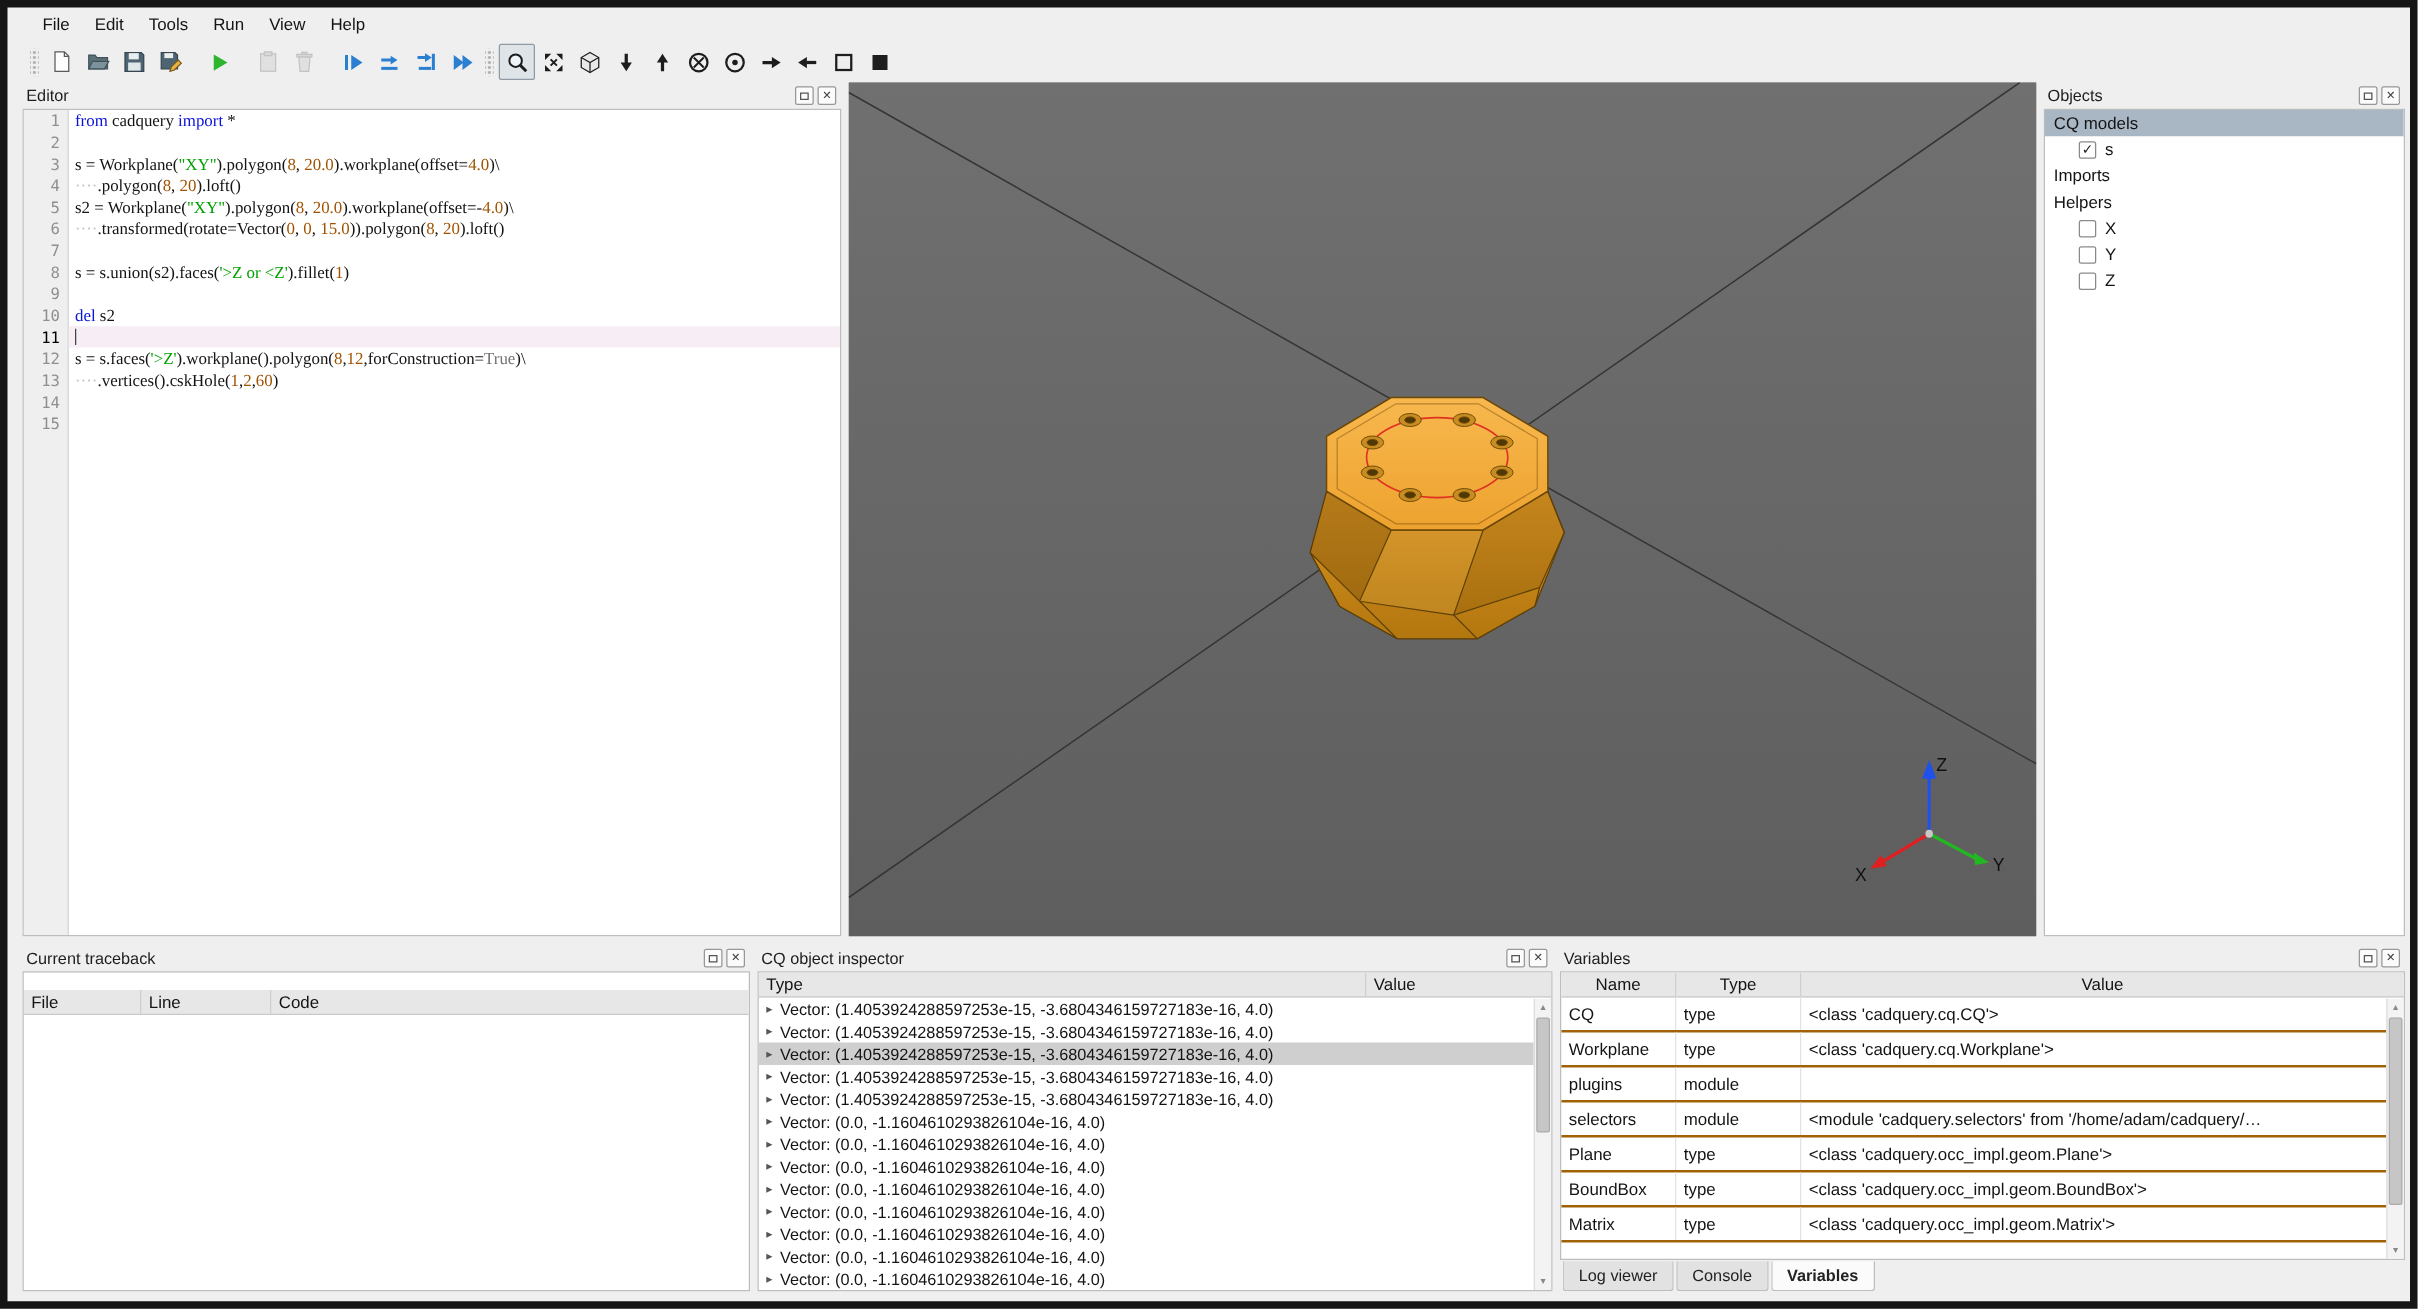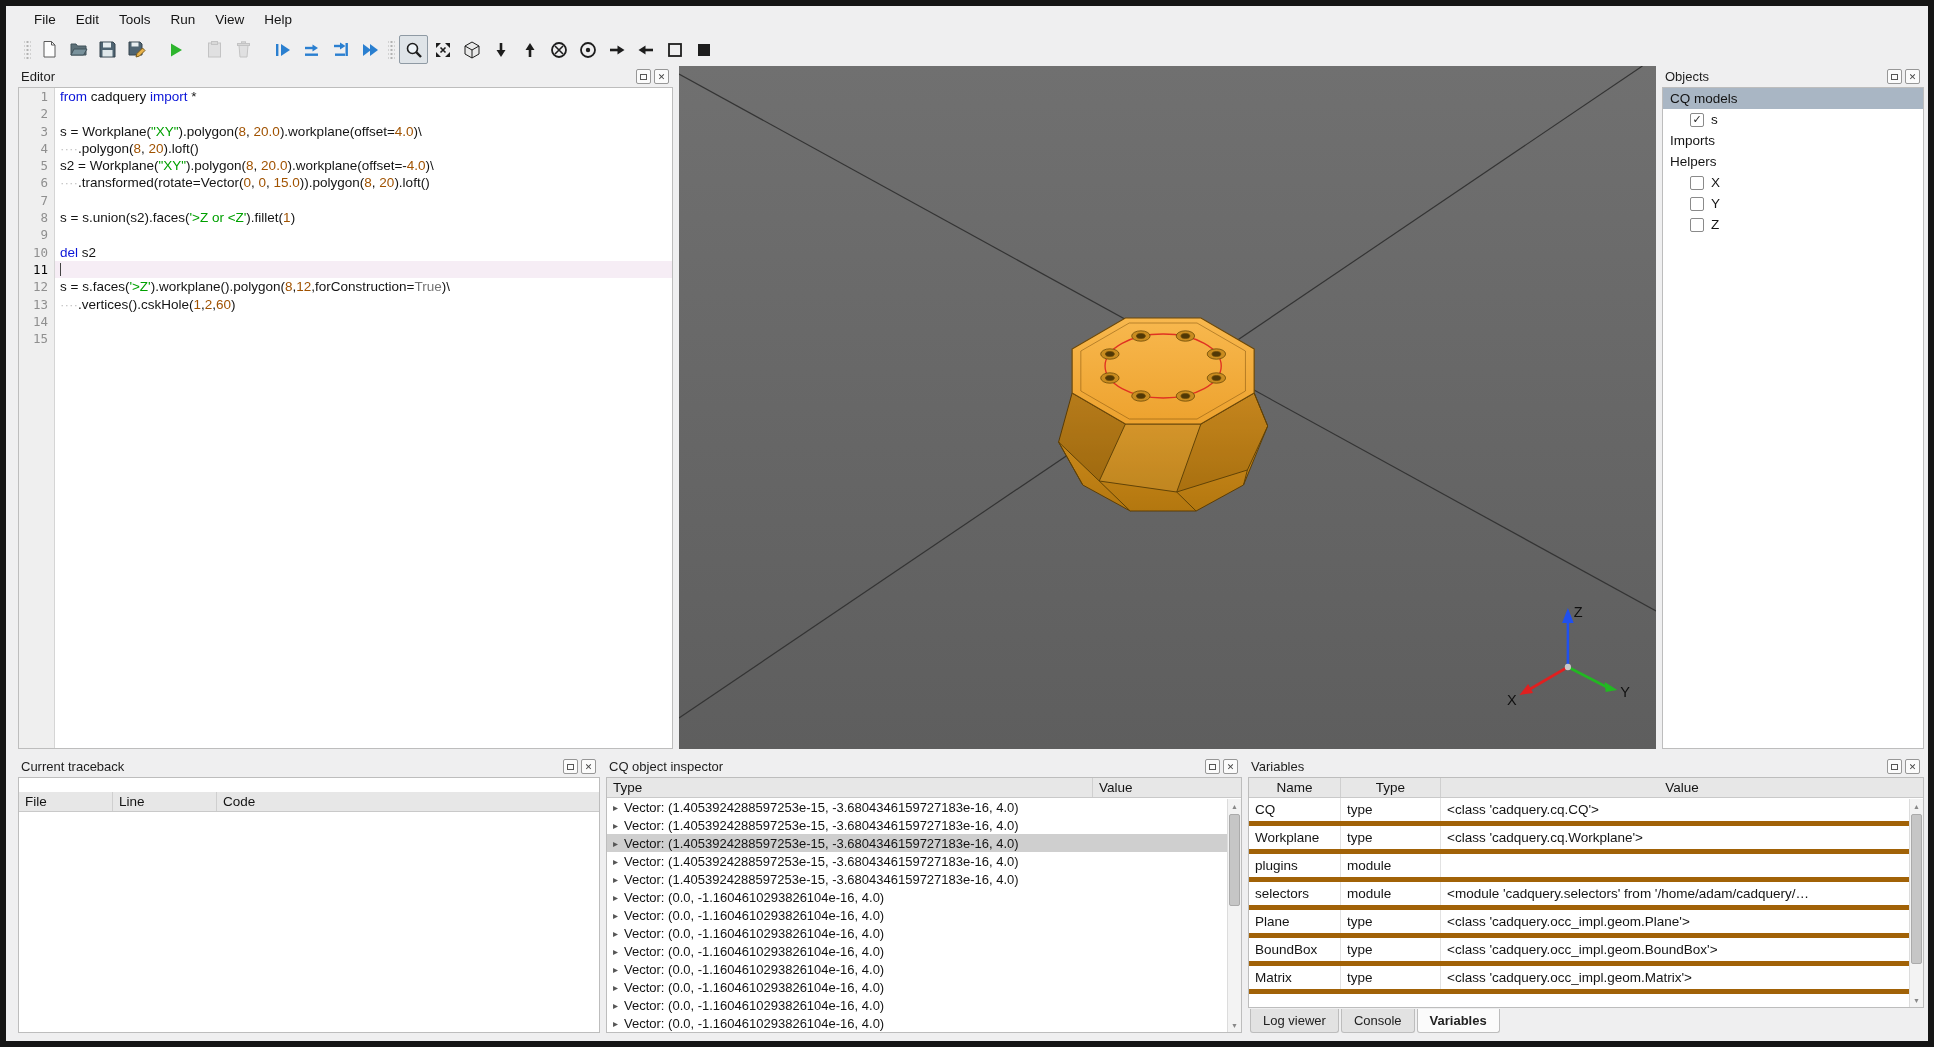--- a/index.html
+++ b/index.html
@@ -29,37 +29,37 @@
   .pt-btn{width:15px;height:15px;border:1px solid #979797;background:#fbfbfb;display:flex;align-items:center;justify-content:center;font-size:9px;color:#444;border-radius:2px}
   .pt-float{width:7px;height:6px;border:1px solid #555;display:block}
   .panel-body{flex:1;background:#fff;border:1px solid #bdbdbd;min-height:0;position:relative;overflow:hidden}
 
   
   .editor-panel{width:655px}
   .editor-wrap{display:flex;height:100%}
   .gutter{width:36px;background:#efefef;border-right:1px solid #d5d5d5}
   .gutter .num{height:17.3px;line-height:17.3px;text-align:right;padding-right:6px;color:#8f8f8f;font-family:"DejaVu Sans Mono","Liberation Mono",monospace;font-size:12.5px}
   .gutter .num.cur{color:#000000}
-  .code-col{flex:1;font-family:Liberation Sans, sans-serif;font-size:13.5px}
+  .code-col{flex:1;font-family:Liberation Serif, serif;font-size:13.5px}
   .code-line{height:17.3px;line-height:17.3px;white-space:pre;padding-left:5px}
   .code-line.current{background:#f6edf5}
   .code-line.current::before{content:"";display:inline-block;width:1px;height:13px;background:#444;vertical-align:-2px}
   .tok{color:#141414}
   .tok.kw{color:#0a14d8}
   .tok.str{color:#00a000}
   .tok.num{color:#a05200}
   .tok.builtin{color:#737373}
   .tok.ws{color:#c4c4c4}
 
   
   .viewport{flex:1;min-width:0;background:#666;position:relative}
   .viewport svg{display:block;width:100%;height:100%}
 
   
-  .objects-panel{width:262px}
+  .objects-panel{width:289px}
   .tree-row{height:21px;display:flex;align-items:center;padding-left:7px;font-size:13.5px}
   .tree-row.selected{background:#a9b6c4}
   .tree-row.indent{padding-left:27px}
   .checkbox{width:14px;height:14px;border:1px solid #8a8a8a;background:#fff;margin-right:7px;display:flex;align-items:center;justify-content:center;font-size:11px;color:#1c1c1c;border-radius:2px}
 
   
   .tbl-header{display:flex;background:#e7e7e7;border-bottom:1px solid #c9c9c9;height:20px;align-items:stretch;font-size:13.5px}
   .tbl-header .th{display:flex;align-items:center;padding:0 6px;border-right:1px solid #cfcfcf}
   .tbl-header .th:last-child{border-right:none}
 
@@ -78,21 +78,21 @@
   .ins-row{height:18px;display:flex;align-items:center;font-size:13px;white-space:nowrap;overflow:hidden}
   .ins-row.selected{background:#cfcfcf}
   .ins-arrow{width:17px;text-align:center;color:#555;font-size:10px}
 
   
   .variables-panel{flex:1}
   .var-head .c0{width:92px;justify-content:center}
   .var-head .c1{width:100px;justify-content:center}
   .var-head .c2{flex:1;justify-content:center}
   .var-rows{margin-right:14px}
-  .var-row{height:28px;display:flex;align-items:stretch;border-bottom:5px solid #a16207;font-size:13.5px}
+  .var-row{height:28px;display:flex;align-items:stretch;border-bottom:2px solid #a16207;font-size:13.5px}
   .var-cell{display:flex;align-items:center;padding:0 6px;border-right:1px solid #e2e2e2;white-space:nowrap;overflow:hidden}
   .var-cell.c0{width:92px}
   .var-cell.c1{width:100px}
   .var-cell.c2{flex:1;border-right:none}
 
   
   .scrollbar{position:absolute;right:0;top:21px;bottom:0;width:14px;background:#f3f3f3;border-left:1px solid #dcdcdc}
   .sb-btn{height:14px;display:flex;align-items:center;justify-content:center;font-size:7px;color:#888}
   .sb-btn.down{position:absolute;bottom:0;left:0;right:0}
   .sb-thumb{position:absolute;left:1px;right:1px;background:#c6c6c6;border:1px solid #ababab;border-radius:2px}

